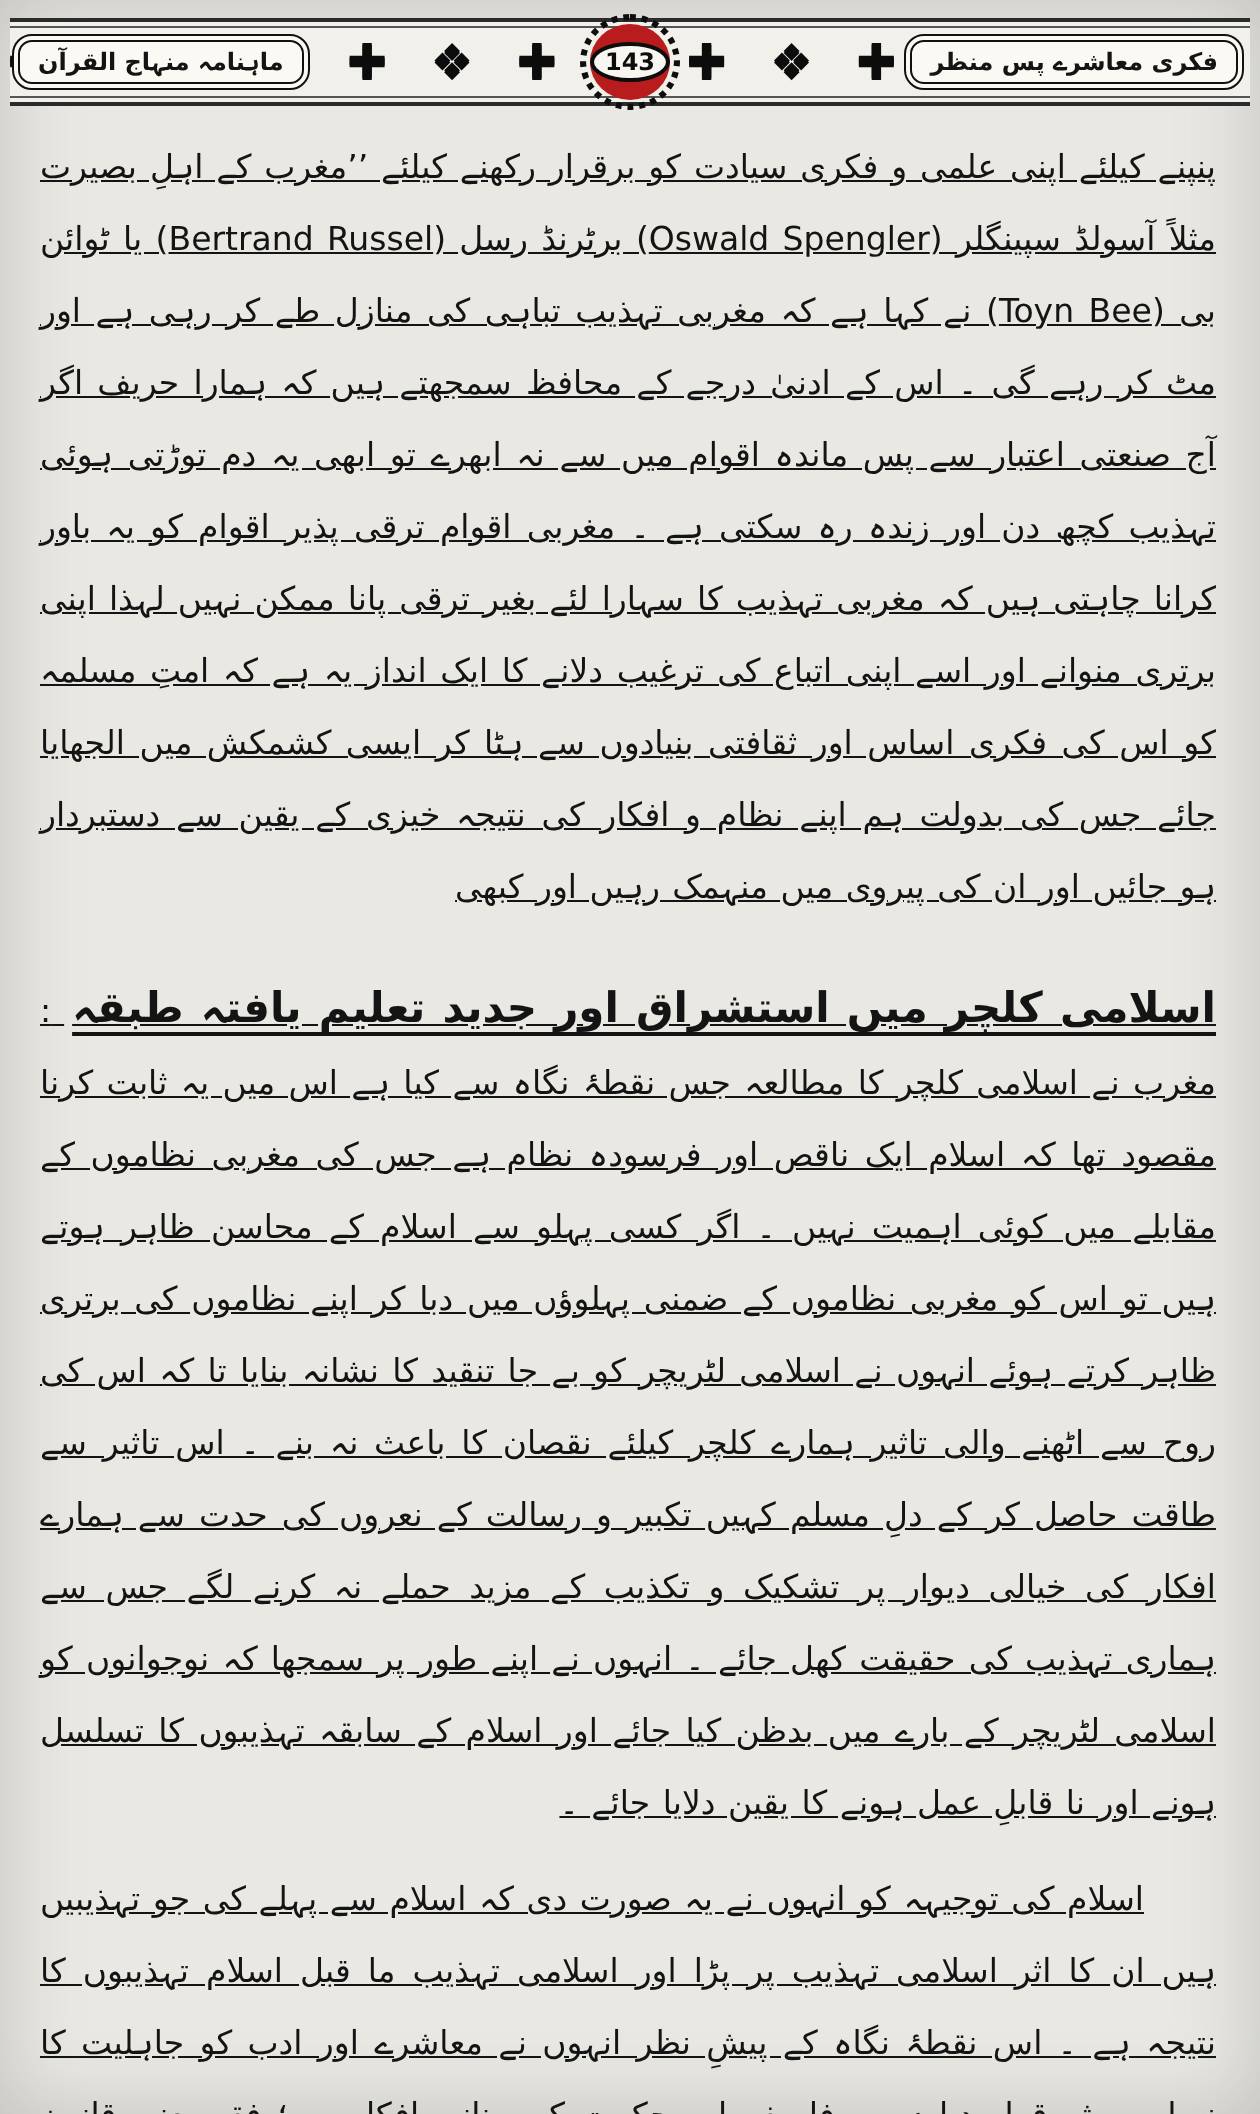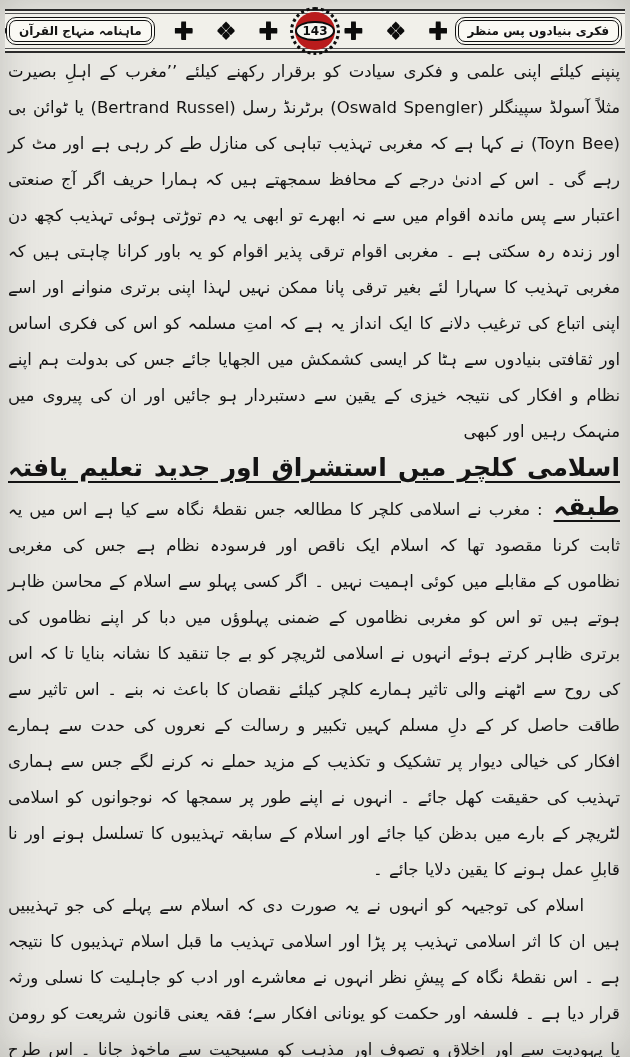--- a/index.html
+++ b/index.html
@@ -59,47 +59,47 @@
     color:#0d0d0d;
   }
   
   .body-text{
     position:absolute;top:54px;right:10px;left:8px;bottom:6px;
     direction:rtl;
     text-align:justify;text-align-last:right;
     font-size:16.5px;line-height:36px;
     word-spacing:1px;
   }
-  .para{margin:0;}
+  .para{margin:12px;text-decoration:underline;}
   .indent{text-indent:36px;}
   .split-line{
     display:flex;justify-content:space-between;align-items:baseline;
     gap:12px;
   }
   .section-heading{
-    font-weight:bold;font-size:25px;
+    font-weight:bold;font-size:21px;
     text-decoration:underline;
     text-underline-offset:5px;
     padding-left:4px;
   }
 </style>
 </head>
 <body>
 
 <div class="page">
 
   <div class="band-frame">
     <div class="ornaments">
       <span>✚ ❖ ✚ ❖ ✚ ❖ ✚ ❖ ✚ ❖ ✚ ❖ ✚ ❖ ✚ ❖ ✚ ❖ ✚ ❖ ✚ ❖ ✚ ❖ ✚ ❖ ✚</span>
     </div>
     <div class="label-box left">
       <span>ماہنامہ منہاج القرآن</span>
     </div>
     <div class="label-box right">
-      <span>فکری بنیادوں پس منظر</span>
+      <span>فکری معاشرے پس منظر</span>
     </div>
     <div class="page-badge">
       <span class="badge-num">143</span>
     </div>
   </div>
 
   <div class="body-text">
 
     <p class="para">پنپنے کیلئے اپنی علمی و فکری سیادت کو برقرار رکھنے کیلئے ’’مغرب کے اہلِ بصیرت مثلاً آسولڈ سپینگلر (Oswald Spengler) برٹرنڈ رسل (Bertrand Russel) یا ٹوائن بی (Toyn Bee) نے کہا ہے کہ مغربی تہذیب تباہی کی منازل طے کر رہی ہے اور مٹ کر رہے گی ۔ اس کے ادنیٰ درجے کے محافظ سمجھتے ہیں کہ ہمارا حریف اگر آج صنعتی اعتبار سے پس ماندہ اقوام میں سے نہ ابھرے تو ابھی یہ دم توڑتی ہوئی تہذیب کچھ دن اور زندہ رہ سکتی ہے ۔ مغربی اقوام ترقی پذیر اقوام کو یہ باور کرانا چاہتی ہیں کہ مغربی تہذیب کا سہارا لئے بغیر ترقی پانا ممکن نہیں لہذا اپنی برتری منوانے اور اسے اپنی اتباع کی ترغیب دلانے کا ایک انداز یہ ہے کہ امتِ مسلمہ کو اس کی فکری اساس اور ثقافتی بنیادوں سے ہٹا کر ایسی کشمکش میں الجھایا جائے جس کی بدولت ہم اپنے نظام و افکار کی نتیجہ خیزی کے یقین سے دستبردار ہو جائیں اور ان کی پیروی میں منہمک رہیں اور کبھی</p>
 

